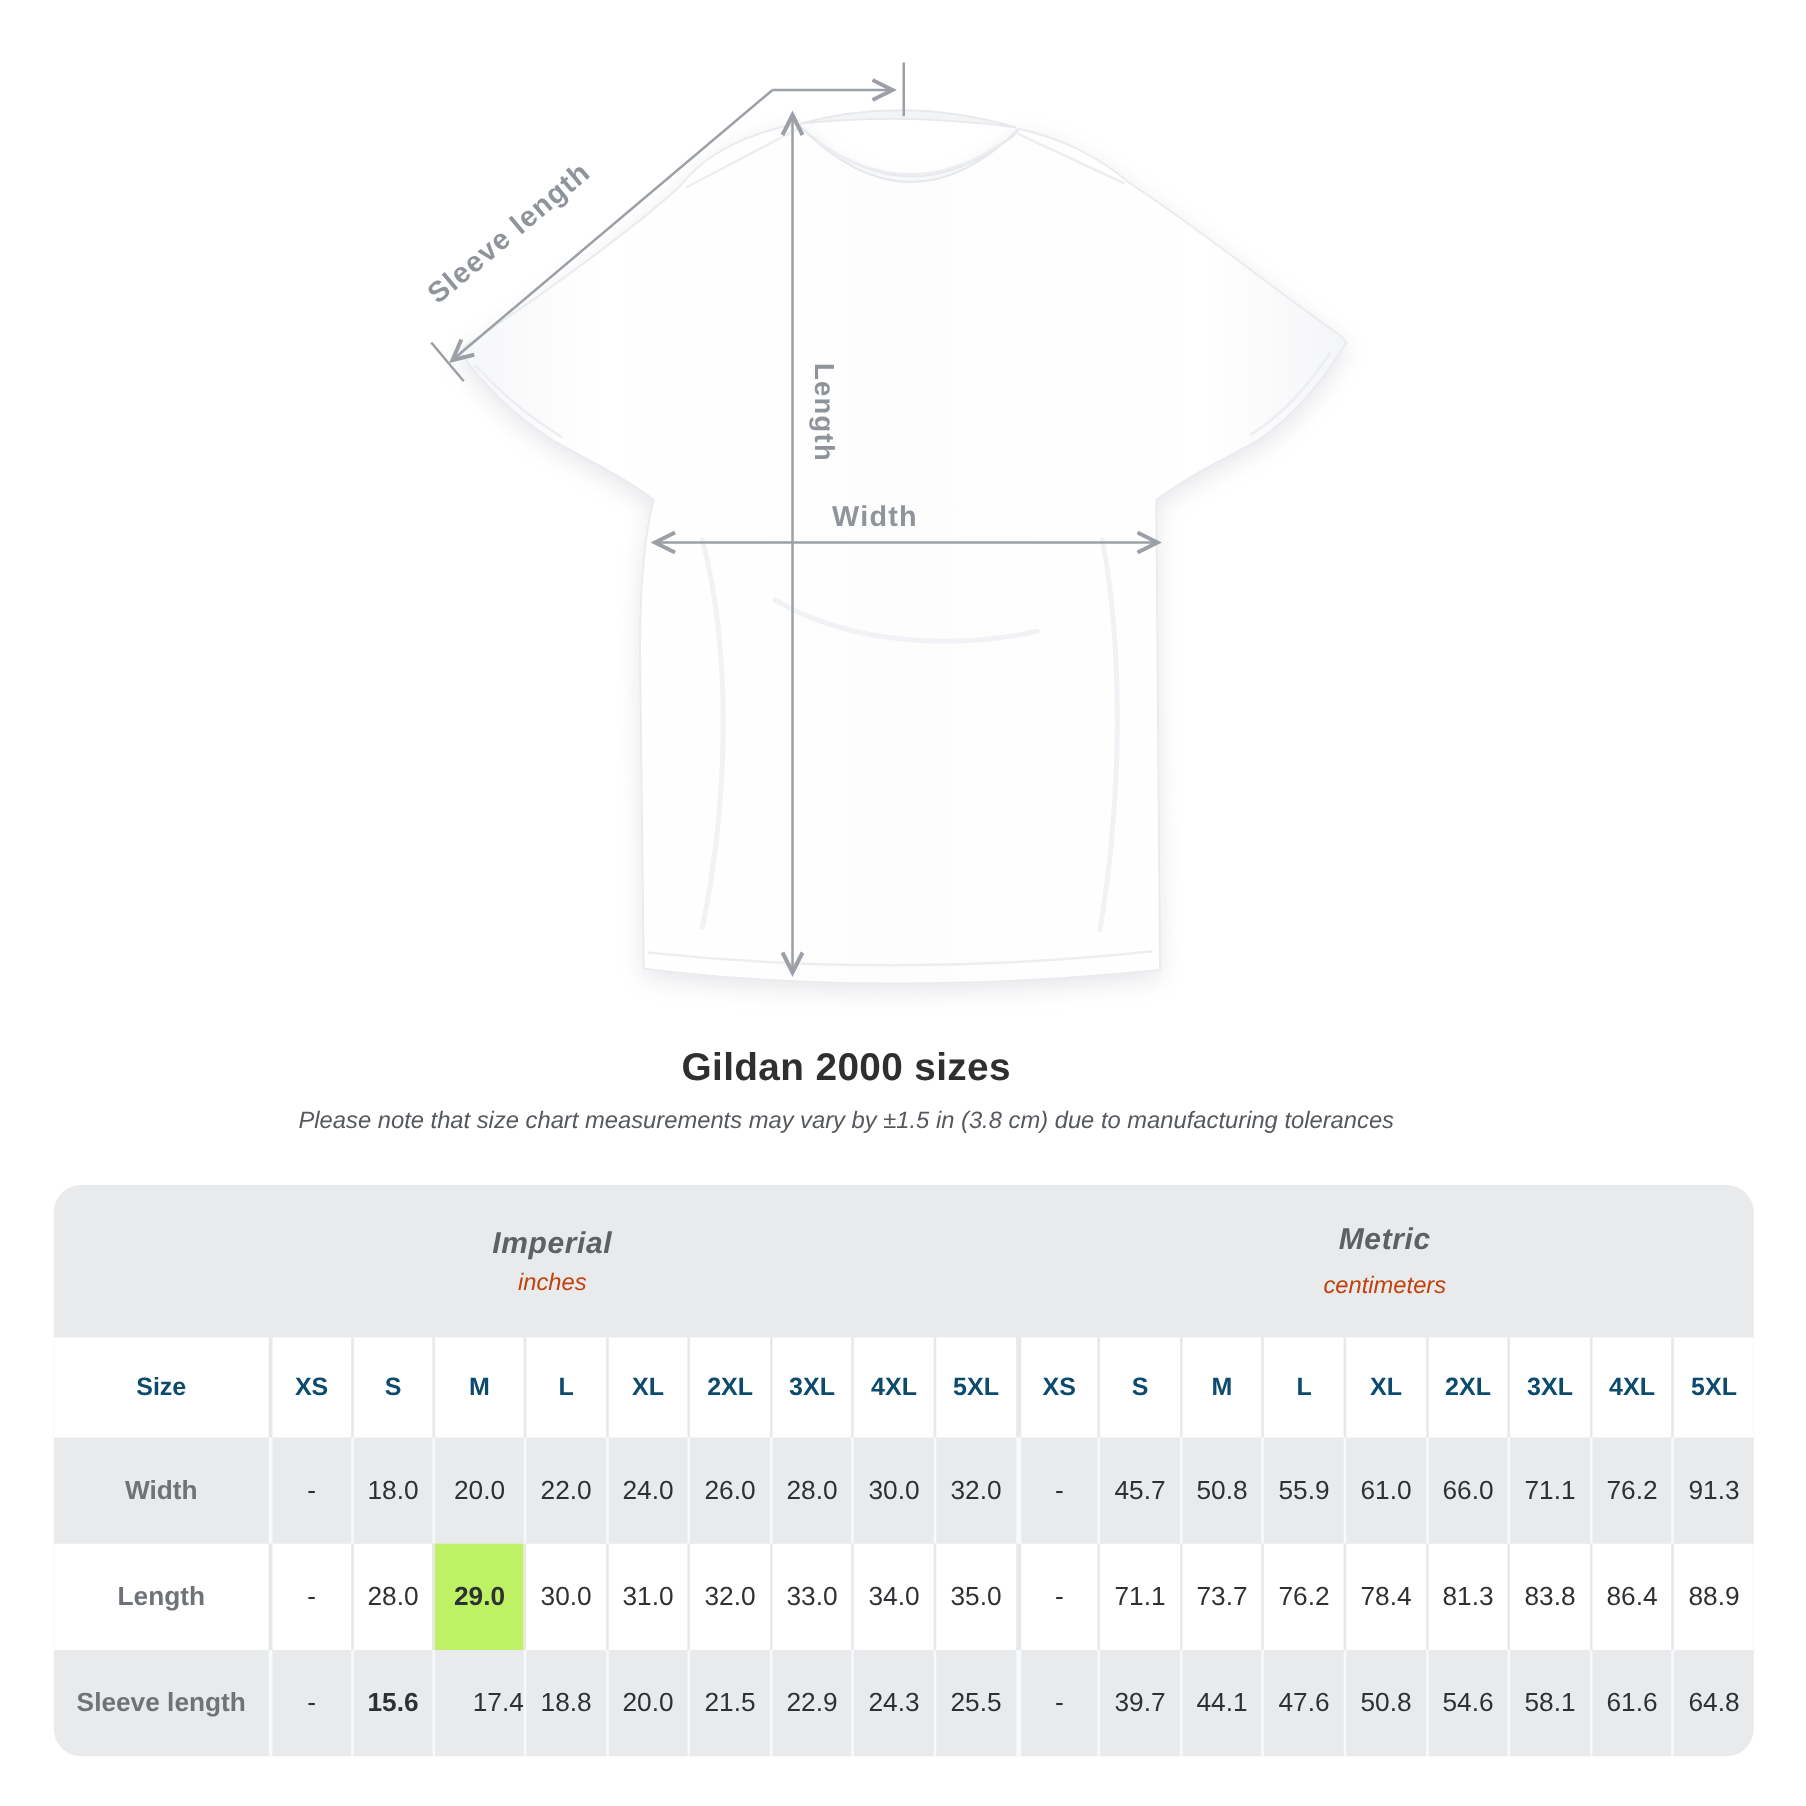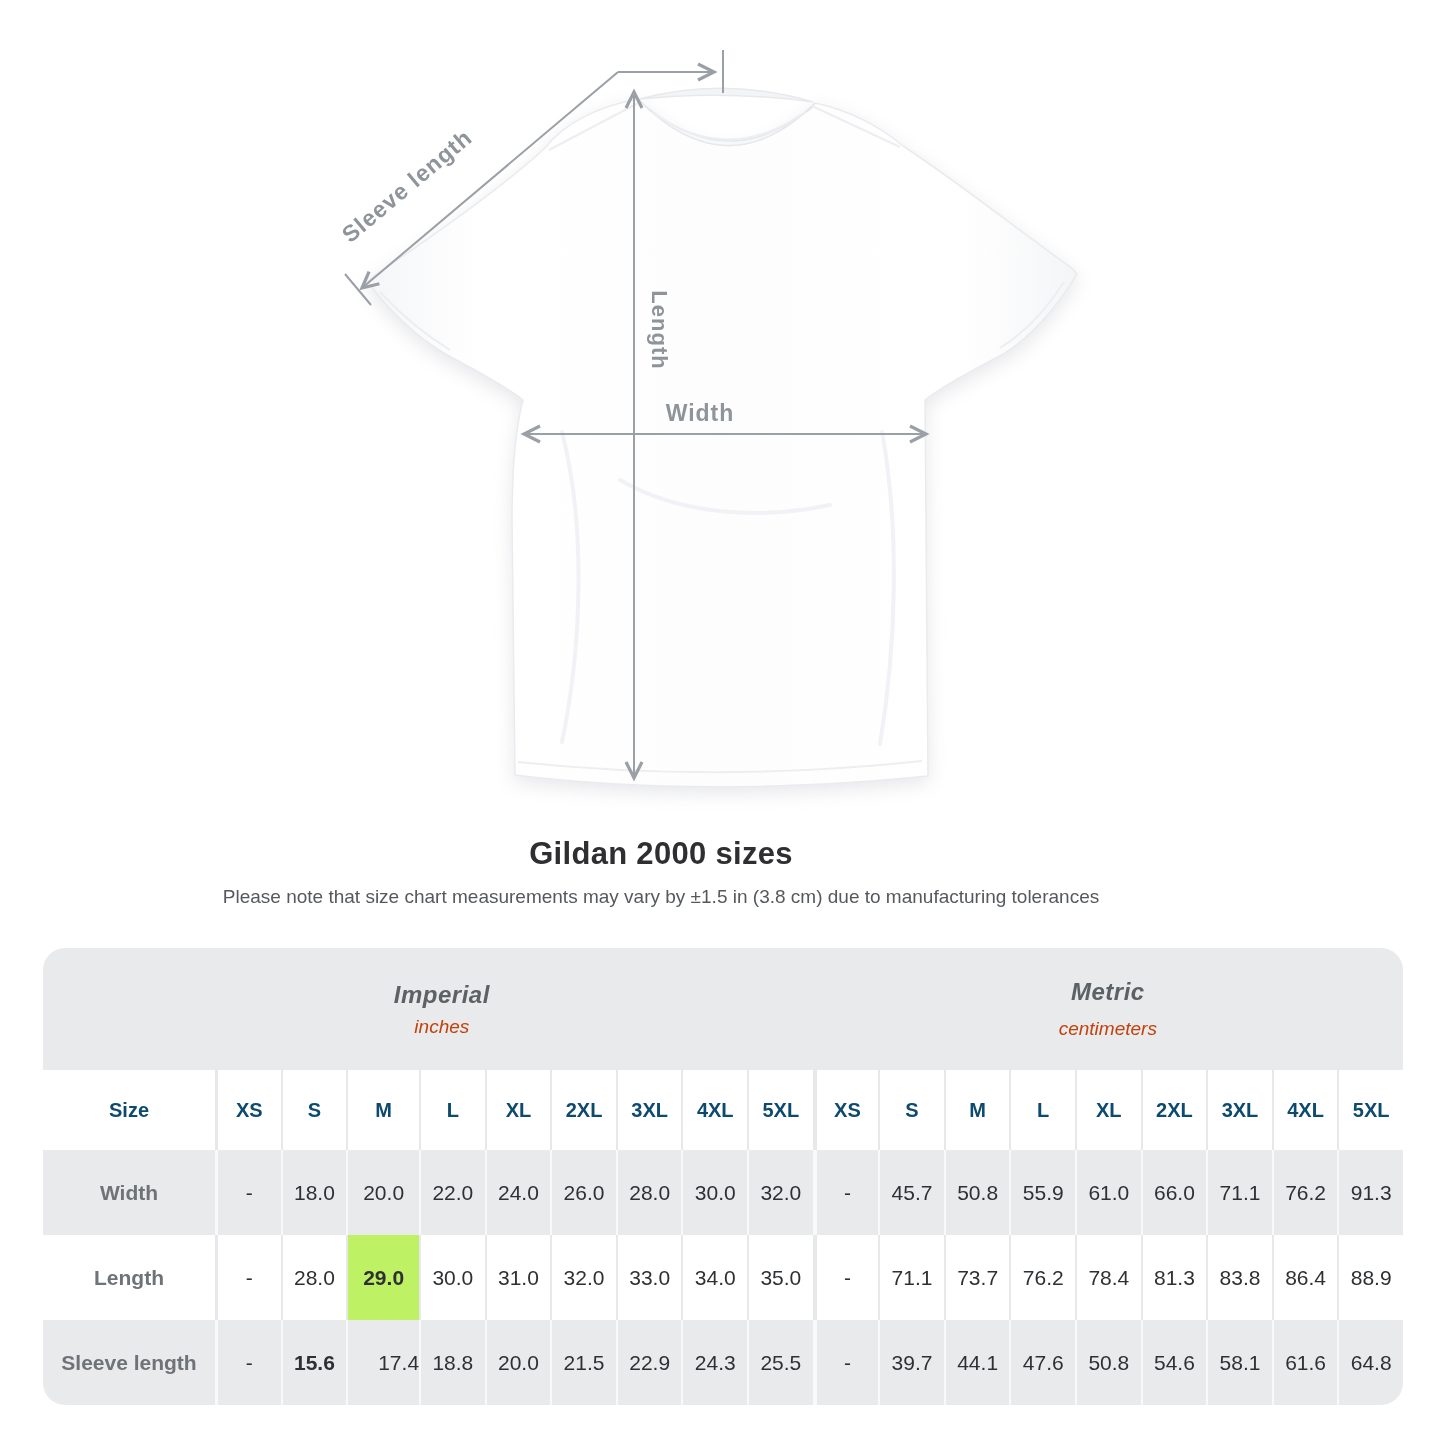--- a/index.html
+++ b/index.html
@@ -11,26 +11,26 @@
   .stage{position:absolute;inset:0;}
 
   
   .tshirt-svg{position:absolute;left:0;top:0;width:1445px;height:830px;display:block;}
   .anno-line{stroke:#9aa0a5;stroke-width:2;fill:none;}
   .anno-label{font-family:"Liberation Sans",sans-serif;font-weight:bold;fill:#8f949b;}
   .seam{stroke:#eceef1;stroke-width:2;fill:none;}
   .wrinkle{stroke:#f1f2f5;stroke-width:4;fill:none;stroke-linecap:round;}
 
   
-  .heading{position:absolute;left:0;top:836px;width:1322px;text-align:center;}
+  .heading{position:absolute;left:16px;top:836px;width:1322px;text-align:center;}
   .heading h1{
     margin:0 0 14px 0;font-size:31px;font-weight:bold;color:#2f2f31;letter-spacing:.3px;
   }
   .heading p{
-    margin:0;font-size:19px;color:#55595d;text-align:center;
+    margin:0;font-size:19px;font-style:italic;color:#55595d;text-align:center;
   }
 
   
   .size-table{
     position:absolute;left:43px;top:948px;width:1360px;height:457px;
     background:#e9eaeb;border-radius:22px;overflow:hidden;
     display:grid;
     grid-template-columns:172px repeat(18,1fr);
     grid-template-rows:122px 80px 85px 85px 85px;
     grid-auto-flow:row;

